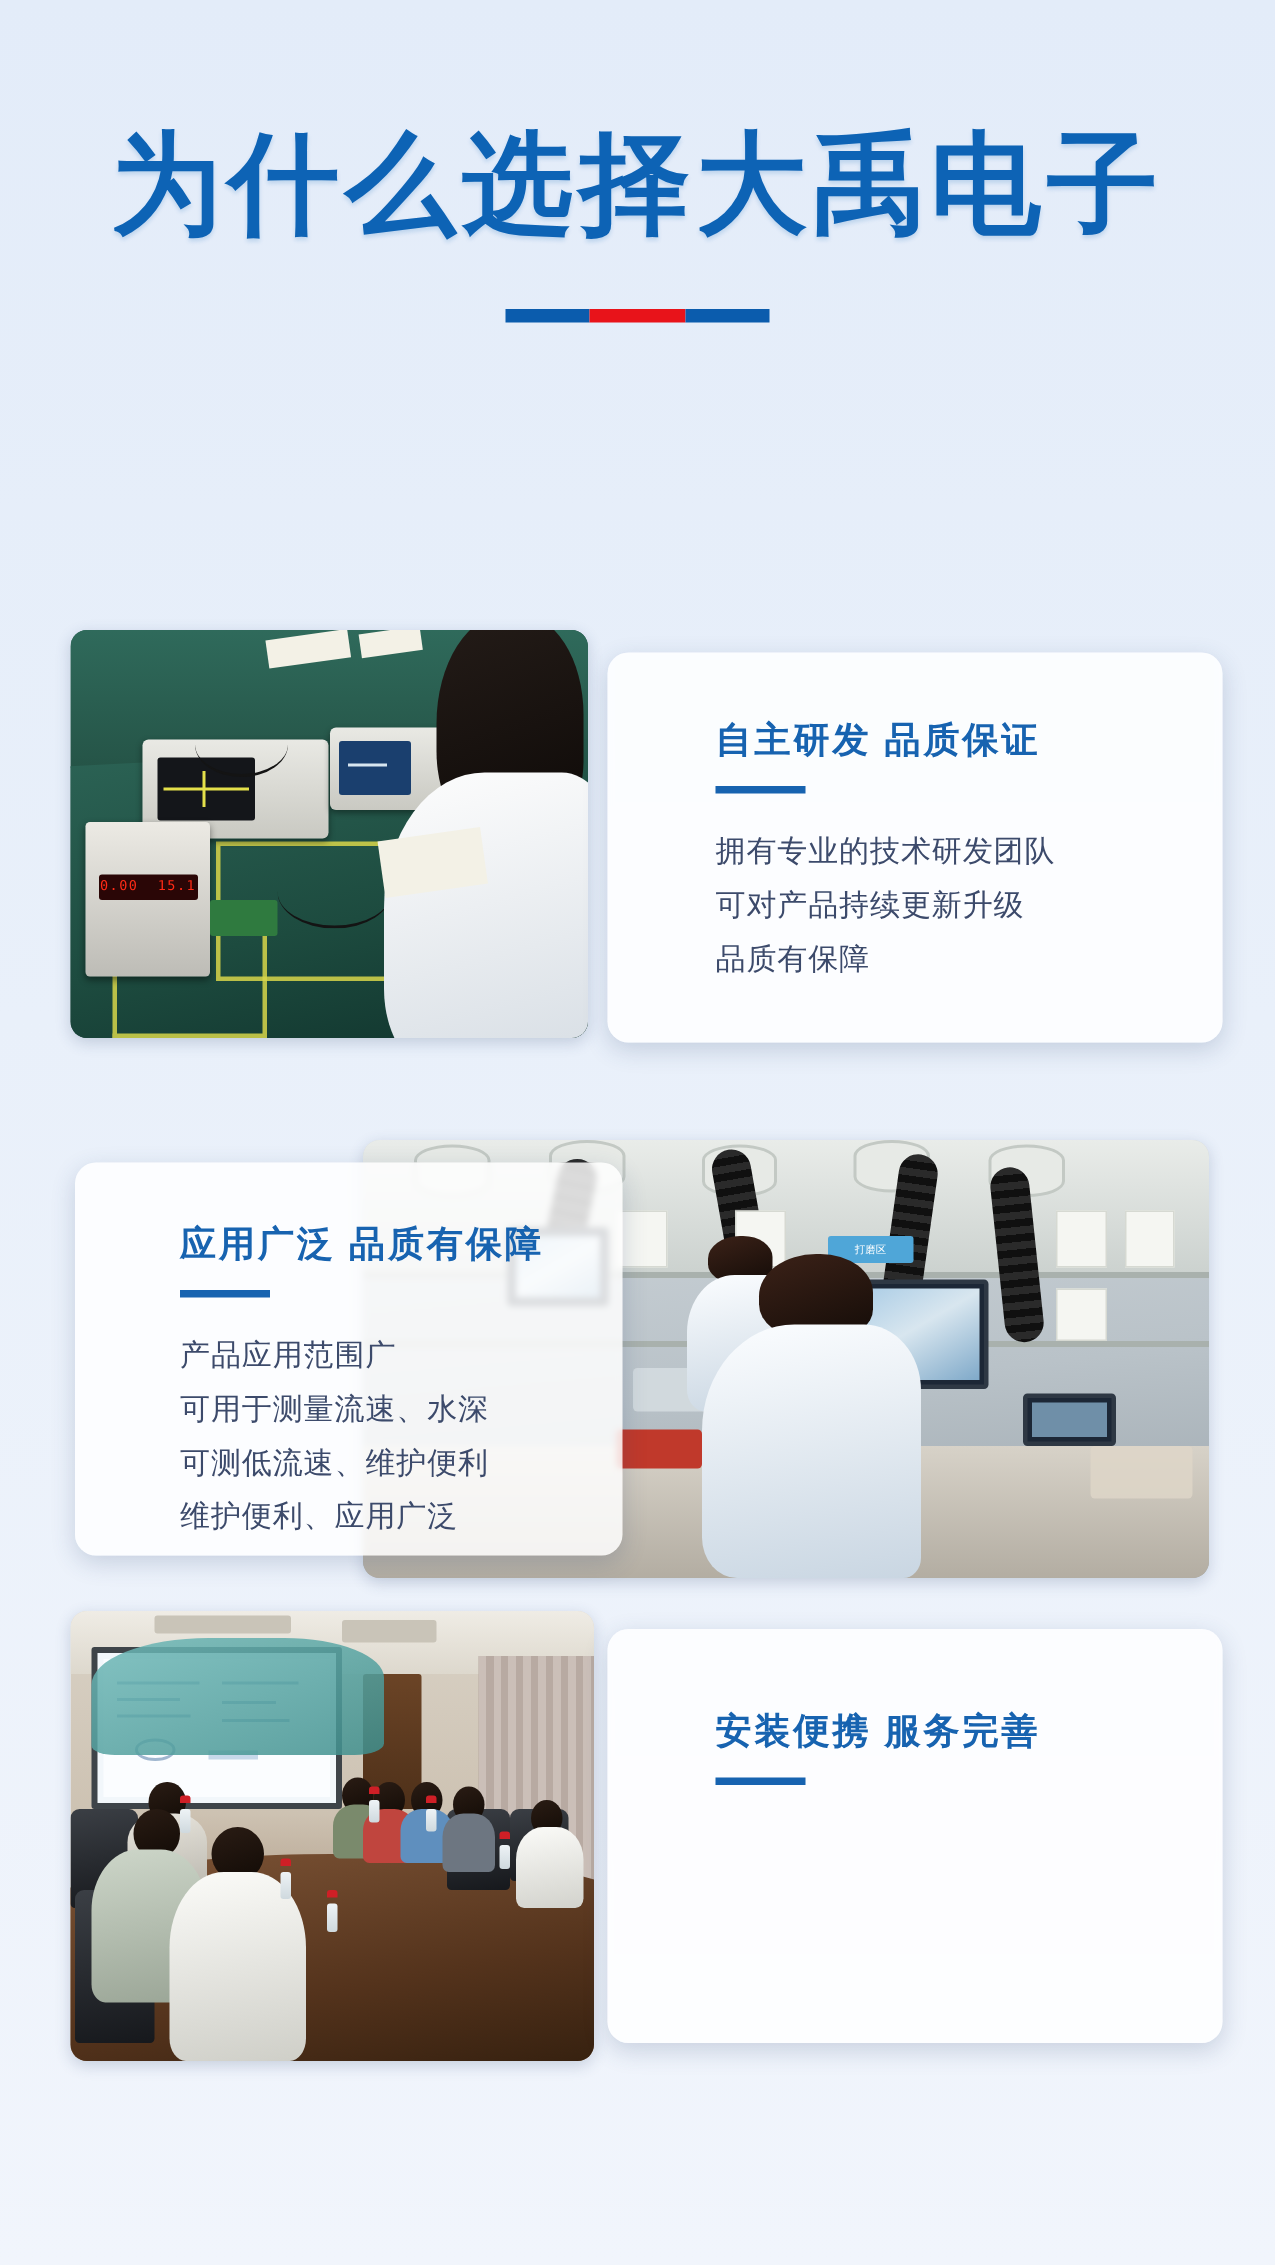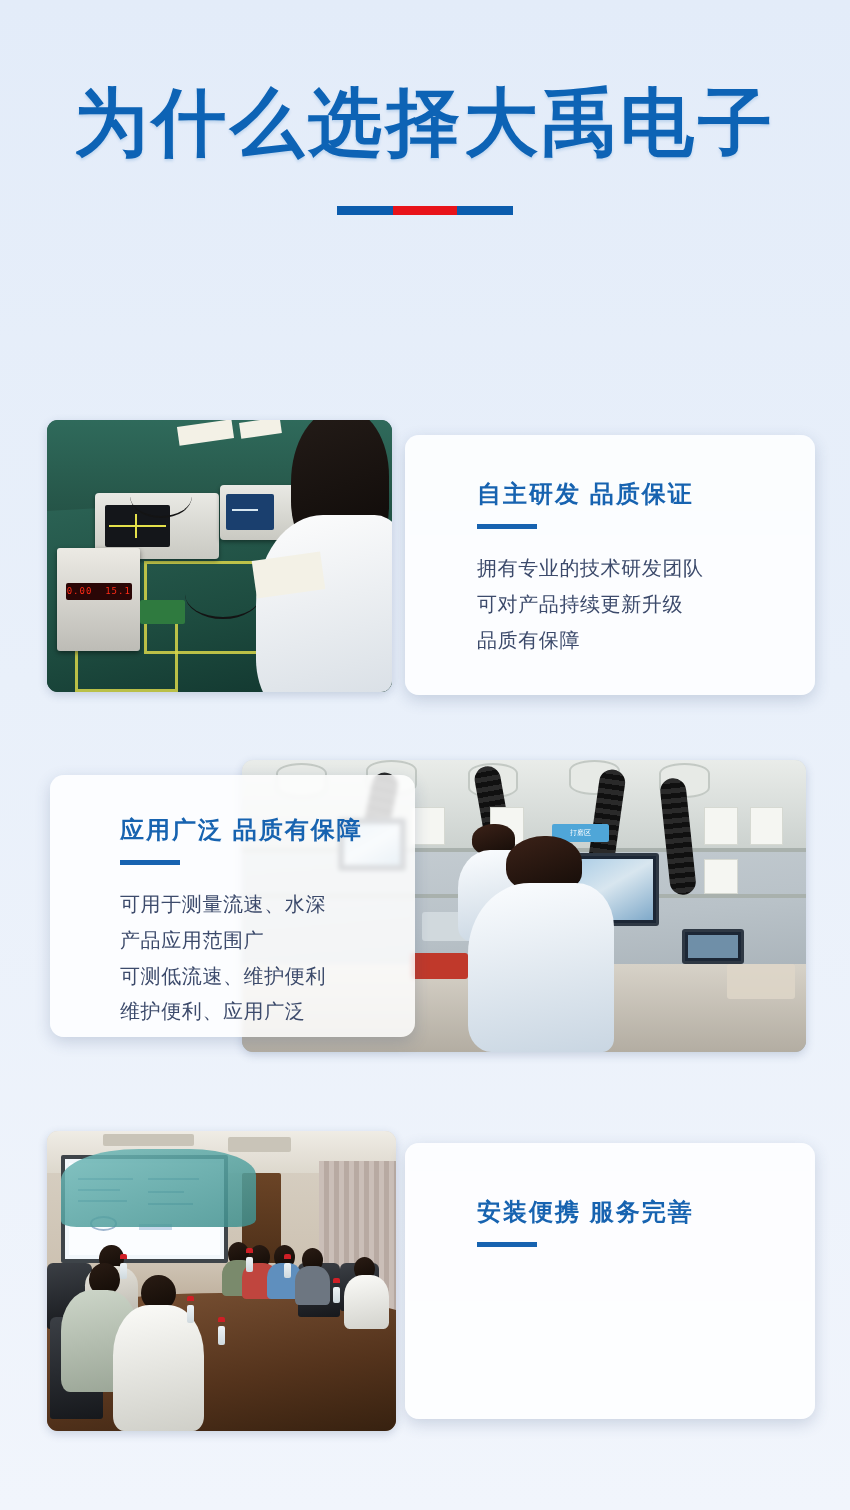--- a/index.html
+++ b/index.html
@@ -30,21 +30,21 @@
     font-size:29px;
     color:#2b3a55;
     line-height:1.5;
     letter-spacing:1px;
   }
 
   
   .section { position:absolute; left:0; width:850px; }
   .sec-1 { top:420px; height:272px; }
   .sec-2 { top:760px; height:292px; }
-  .sec-3 { top:1131px; height:300px; }
+  .sec-3 { top:1074px; height:300px; }
 
   
   .photo {
     position:absolute;
     border-radius:11px;
     overflow:hidden;
     box-shadow:0 3px 10px rgba(40,65,110,.20);
   }
   .photo-1 { left:47px; top:0;  width:345px; height:272px; }
   .photo-2 { left:242px; top:0; width:564px; height:292px; }
@@ -273,22 +273,22 @@
       <div class="p2-monitor" style="left:78%;top:58%;width:11%;height:12%;">
         <div class="p2-mon-img" style="background:#6f8fa8;"></div>
       </div>
     </div>
   </div>
 
   <div class="card card-2">
     <div class="card-title">应用广泛 品质有保障</div>
     <div class="card-rule"></div>
     <div class="card-lines">
+      <div class="card-line">产品应用范围广</div>
       <div class="card-line">可用于测量流速、水深</div>
-      <div class="card-line">产品应用范围广</div>
       <div class="card-line">可测低流速、维护便利</div>
       <div class="card-line">维护便利、应用广泛</div>
     </div>
   </div>
 </div>
 
 <div class="section sec-3">
 
   <div class="photo photo-3">
     <div class="ph-inner p3-bg">

